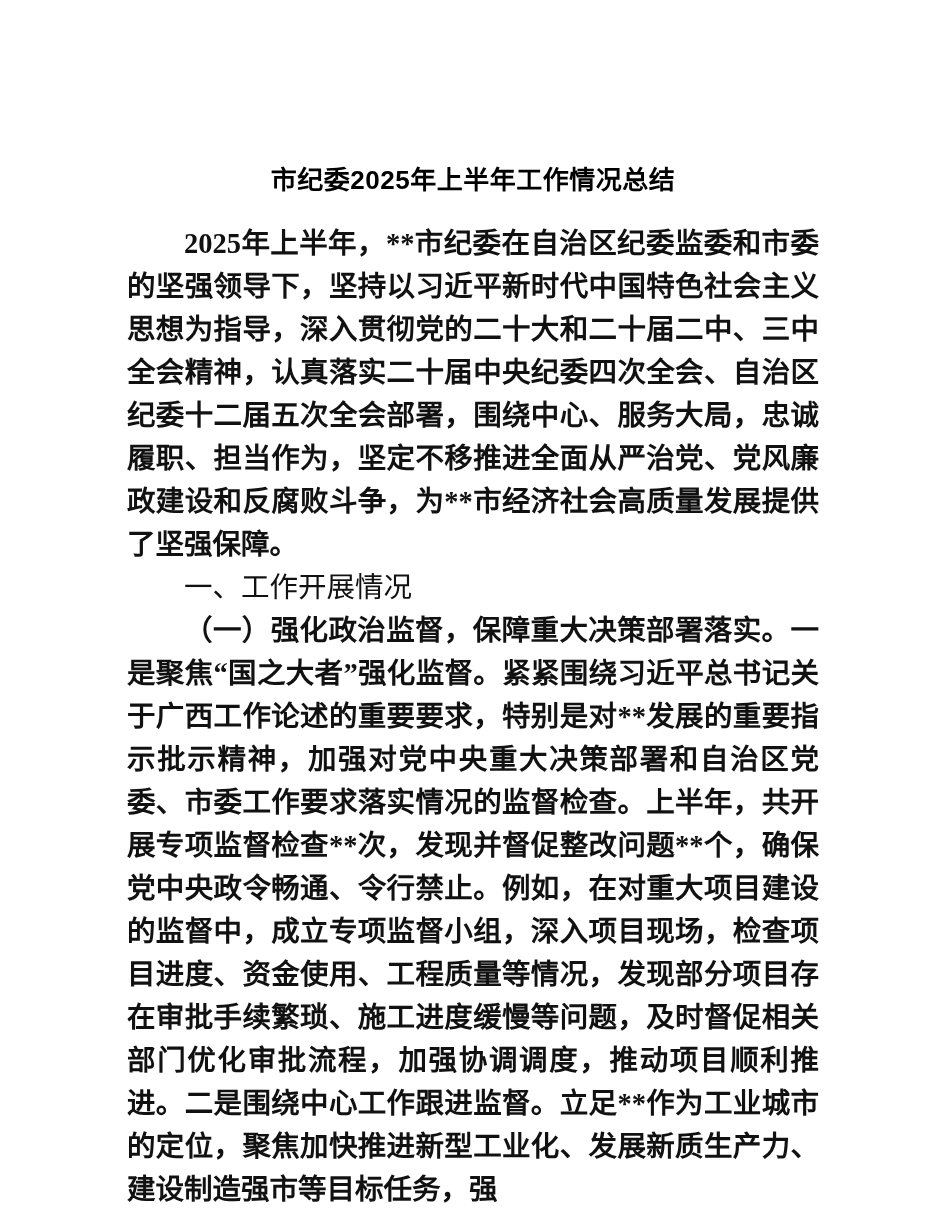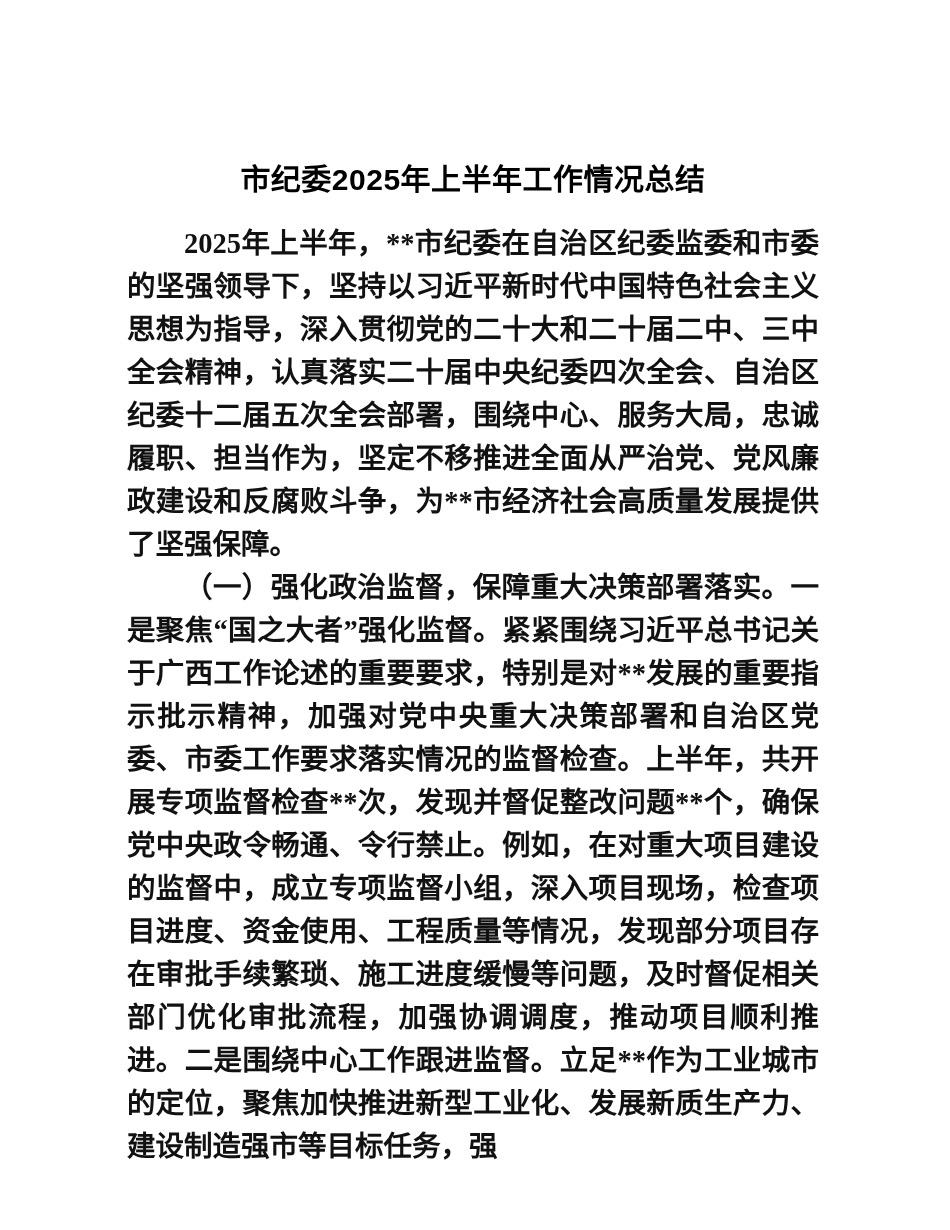--- a/index.html
+++ b/index.html
@@ -22,21 +22,21 @@
     position: absolute;
     left: 127px;
     top: 0;
     width: 692px;
   }
 
   
   .doc-title {
     font-family: "Liberation Sans", "DejaVu Sans", sans-serif;
     font-weight: 700;
-    font-size: 30px;
+    font-size: 26px;
     line-height: 40px;
     color: #000000;
     text-align: center;
     letter-spacing: 0.5px;
     margin: 0;
     padding-top: 160px;
     white-space: nowrap;
   }
 
   
@@ -84,18 +84,19 @@
 
 <div class="page">
   <div class="content">
 
     <h1 class="doc-title">市纪委2025年上半年工作情况总结</h1>
 
     <div class="body-block">
 
       <p class="para">2025年上半年，**市纪委在自治区纪委监委和市委的坚强领导下，坚持以习近平新时代中国特色社会主义思想为指导，深入贯彻党的二十大和二十届二中、三中全会精神，认真落实二十届中央纪委四次全会、自治区纪委十二届五次全会部署，围绕中心、服务大局，忠诚履职、担当作为，坚定不移推进全面从严治党、党风廉政建设和反腐败斗争，为**市经济社会高质量发展提供了坚强保障。</p>
 
+      <p class="heading-l1 gap-before-h1">一、工作开展情况</p>
 
       <p class="para gap-before-h2 truncated">（一）强化政治监督，保障重大决策部署落实。一是聚焦“国之大者”强化监督。紧紧围绕习近平总书记关于广西工作论述的重要要求，特别是对**发展的重要指示批示精神，加强对党中央重大决策部署和自治区党委、市委工作要求落实情况的监督检查。上半年，共开展专项监督检查**次，发现并督促整改问题**个，确保党中央政令畅通、令行禁止。例如，在对重大项目建设的监督中，成立专项监督小组，深入项目现场，检查项目进度、资金使用、工程质量等情况，发现部分项目存在审批手续繁琐、施工进度缓慢等问题，及时督促相关部门优化审批流程，加强协调调度，推动项目顺利推进。二是围绕中心工作跟进监督。立足**作为工业城市的定位，聚焦加快推进新型工业化、发展新质生产力、建设制造强市等目标任务，强</p>
 
     </div>
   </div>
 </div>
 
 </body></html>

